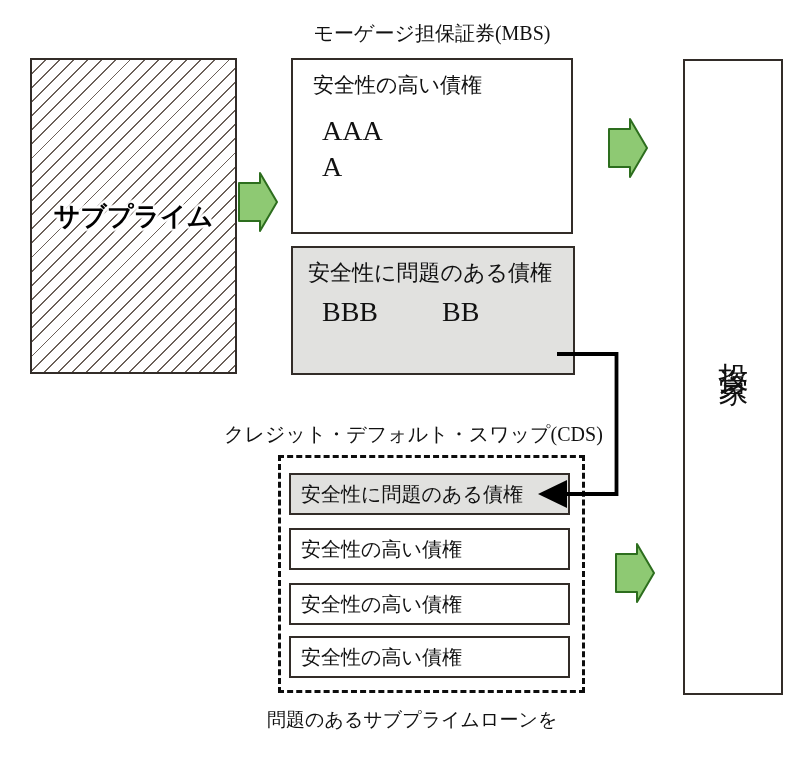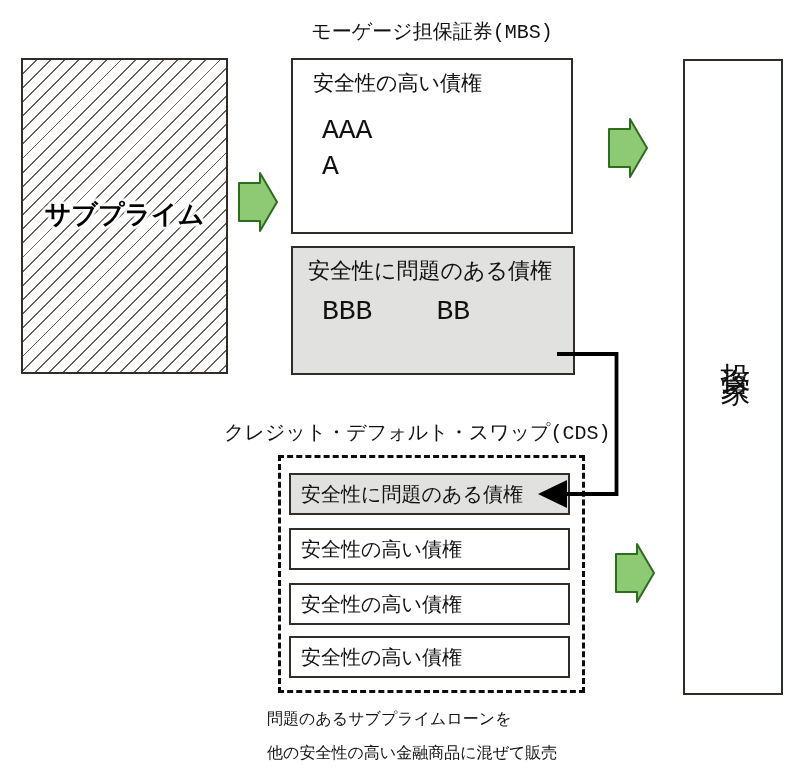--- a/index.html
+++ b/index.html
@@ -1,30 +1,30 @@
 <!DOCTYPE html>
 <html style="--arrow-fill: #8ec973; --arrow-stroke: #2d6e1e; --risky-fill: #e1e1df; --box-border: #322c28; --hatch-line: #6b6058; --text: #111111;"><head>
 <meta charset="utf-8">
 <style>
   html,body { margin:0; padding:0; background:#ffffff; }
   .canvas {
     position:relative; width:800px; height:776px; background:#ffffff;
-    font-family:Liberation Mono, monospace;
+    font-family:Liberation Serif, serif;
     color:var(--text,#111111); overflow:hidden;
   }
   .abs { position:absolute; box-sizing:border-box; }
 
   
   .section-title { position:absolute; font-size:20px; line-height:24px; white-space:nowrap; }
   #mbs-title  { left:291px; top:21px; width:282px; text-align:center; }
   #cds-title  { left:224px; top:422px; }
 
   
   #subprime-box {
-    left:21px; top:58px; width:207px; height:316px;
+    left:30px; top:58px; width:207px; height:316px;
     border:2px solid var(--box-border,#322c28);
     background:repeating-linear-gradient(135deg,
       #ffffff 0px, #ffffff 8.6px,
       var(--hatch-line,#6b6058) 8.6px, var(--hatch-line,#6b6058) 10px);
     display:flex; flex-direction:column; align-items:center; justify-content:center;
   }
   .subprime-line {
     font-size:26px; font-weight:bold; line-height:37px; color:#000;
     text-shadow:
       -3px 0 2px #fff, 3px 0 2px #fff, 0 -3px 2px #fff, 0 3px 2px #fff,
@@ -74,21 +74,21 @@
   .flow-arrow polygon {
     fill:var(--arrow-fill,#8ec973);
     stroke:var(--arrow-stroke,#2d6e1e);
     stroke-width:2; stroke-linejoin:round;
   }
 
   
   #connector-overlay { position:absolute; left:0; top:0; pointer-events:none; }
 
   
-  #caption-block { position:absolute; left:267px; top:703px; font-size:16px; line-height:34px; white-space:nowrap; }
+  #caption-block { position:absolute; left:267px; top:703px; font-size:19px; line-height:34px; white-space:nowrap; }
 </style>
 </head>
 <body>
 
 <div class="canvas">
 
   <div class="section-title" id="mbs-title">モーゲージ担保証券(MBS)</div>
 
   <div class="abs" id="subprime-box">
     <span class="subprime-line">サブプライム</span>
@@ -141,16 +141,15 @@
     <span class="v-text">投資家</span>
   </div>
 
   <svg id="connector-overlay" width="800" height="777" viewBox="0 0 800 777">
     <path d="M557,354 L616.5,354 L616.5,494 L566,494" fill="none" stroke="#000000" stroke-width="3.8"></path>
     <polygon points="538,494 567,480 567,508" fill="#000000"></polygon>
   </svg>
 
   <div id="caption-block">
     <div>問題のあるサブプライムローンを</div>
-    <div>他の安全性の高い金融商品に混ぜて販売</div>
   </div>
 
 </div>
 
 </body></html>

